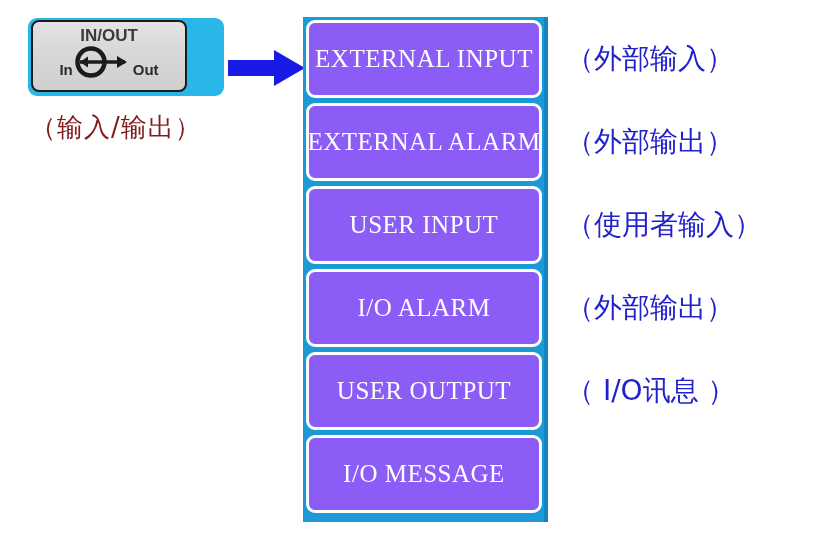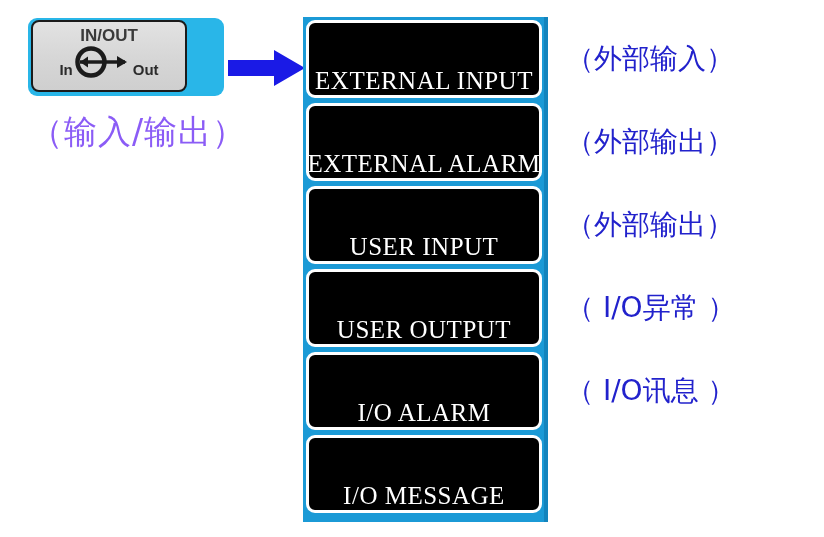--- a/index.html
+++ b/index.html
@@ -71,22 +71,22 @@
   .key-out-text { margin-left: -8px; }
   .key-icon-svg { display: block; }
 
   
   #hardkey-caption {
     position: absolute;
     left: 30px;
     top: 110px;
     width: 230px;
     font-family: "DejaVu Sans", "Liberation Sans", sans-serif;
-    font-size: 33px;
-    color: #8b5cf6;
+    font-size: 26px;
+    color: #7f1d1d;
     letter-spacing: 1px;
     white-space: nowrap;
   }
 
   
   #flow-arrow {
     position: absolute;
     left: 228px;
     top: 48px;
     width: 78px;
@@ -102,26 +102,26 @@
     height: 505px;
     background: #1b9ad6;
     border-right: 4px solid #1384bd;
     box-sizing: border-box;
     padding: 3px 2px 3px 3px;
   }
   .softkey {
     position: relative;
     height: 78px;
     margin-bottom: 5px;
-    background: #000000;
+    background: #8b5cf6;
     border: 3px solid #ffffff;
     border-radius: 9px;
     box-sizing: border-box;
     display: flex;
-    align-items: flex-end;
+    align-items: center;
     justify-content: center;
   }
   .softkey:last-child { margin-bottom: 12px; }
   .softkey-label {
     font-family: "Liberation Serif", "DejaVu Serif", serif;
     font-size: 25px;
     color: #ffffff;
     letter-spacing: 0.5px;
     white-space: nowrap;
     text-align: center;
@@ -186,39 +186,39 @@
   <div class="softkey">
     <span class="softkey-label">EXTERNAL  INPUT</span>
   </div>
   <div class="softkey">
     <span class="softkey-label">EXTERNAL  ALARM</span>
   </div>
   <div class="softkey">
     <span class="softkey-label">USER  INPUT</span>
   </div>
   <div class="softkey">
+    <span class="softkey-label">I/O  ALARM</span>
+  </div>
+  <div class="softkey">
     <span class="softkey-label">USER  OUTPUT</span>
   </div>
   <div class="softkey">
-    <span class="softkey-label">I/O  ALARM</span>
-  </div>
-  <div class="softkey">
     <span class="softkey-label">I/O  MESSAGE</span>
   </div>
 </div>
 
 <div id="annotation-column">
   <div class="annotation-row">
     <span class="annotation-text">（外部输入）</span>
   </div>
   <div class="annotation-row">
     <span class="annotation-text">（外部输出）</span>
   </div>
   <div class="annotation-row">
+    <span class="annotation-text">（使用者输入）</span>
+  </div>
+  <div class="annotation-row">
     <span class="annotation-text">（外部输出）</span>
   </div>
   <div class="annotation-row">
-    <span class="annotation-text">（ I/O异常 ）</span>
-  </div>
-  <div class="annotation-row">
     <span class="annotation-text">（ I/O讯息 ）</span>
   </div>
 </div>
 
 </body></html>

